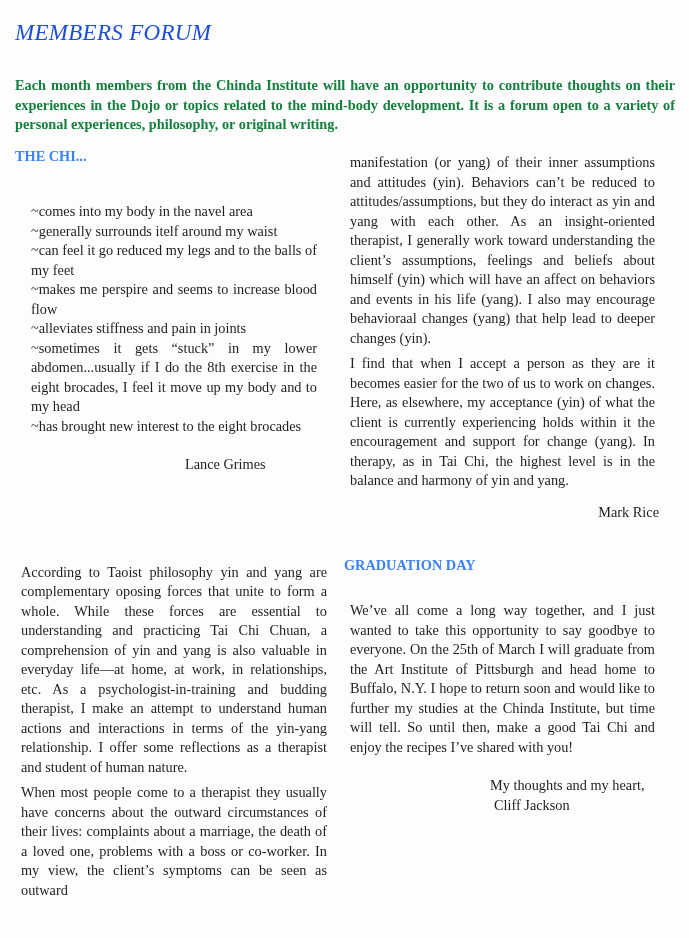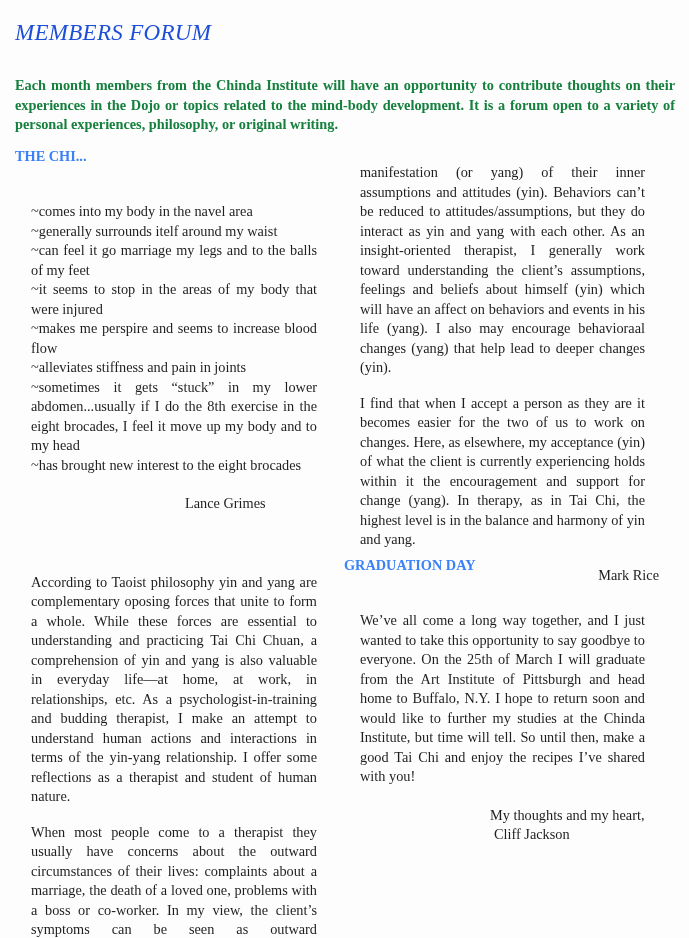--- a/index.html
+++ b/index.html
@@ -23,42 +23,41 @@
       position: absolute; width: 318px;
       font-size: 14.3px; line-height: 19.5px;
     }
     .col-left { left: 15px; top: 147px; }
     .col-right { left: 344px; top: 147px; width: 317px; }
     .heading {
       font-weight: bold; font-size: 14.3px; color: #3b82f6; margin: 0;
     }
     .list { margin: 16px; padding: 0; list-style: none; }
     .list li { text-align: justify; text-align-last: left; }
-    p { margin: 16px; text-align: justify; }
+    p { margin: 6px; text-align: justify; }
     .sig-lance { padding-left: 170px; margin-top: 19px; }
     .sig-mark { text-align: right; padding-right: 2px; margin-top: 12px; }
     .sig-cliff { padding-left: 146px; margin-top: 19px; }
     .gap1 { height: 19.5px; }
     .block-yin { position: absolute; left: 15px; top: 537px; width: 318px; font-size: 14.3px; line-height: 19.5px; }
     .block-grad { position: absolute; left: 344px; top: 556px; width: 317px; font-size: 14.3px; line-height: 19.5px; }
   </style>
 </head>
 <body>
 
 <h1 class="title">MEMBERS FORUM</h1>
 <p class="intro">Each month members from the Chinda Institute will have an opportunity to contribute thoughts on their experiences in the Dojo or topics related to the mind-body development.  It is a forum open to a variety of personal experiences, philosophy, or original writing.</p>
 
 <div class="col col-left">
   <div class="heading">THE CHI...</div>
   <div class="gap1"></div>
   <ul class="list">
     <li>~comes into my body in the navel area</li>
     <li>~generally surrounds itelf around my waist</li>
-    <li>~can feel it go marriage my legs and to the balls of my feet</li>
-    <li>~it seems to stop in the areas of my body that were injured</li>
+    <li>~can feel it go reduced my legs and to the balls of my feet</li>
     <li>~makes me perspire and seems to increase blood flow</li>
     <li>~alleviates stiffness and pain in joints</li>
     <li>~sometimes it gets “stuck” in my lower abdomen...usually if I do the 8th exercise in the eight brocades, I feel it move up my body and to my head</li>
     <li>~has brought new interest to the eight brocades</li>
   </ul>
   <div class="sig-lance">Lance Grimes</div>
 </div>
 
 <div class="block-yin">
   <div class="gap1"></div>

